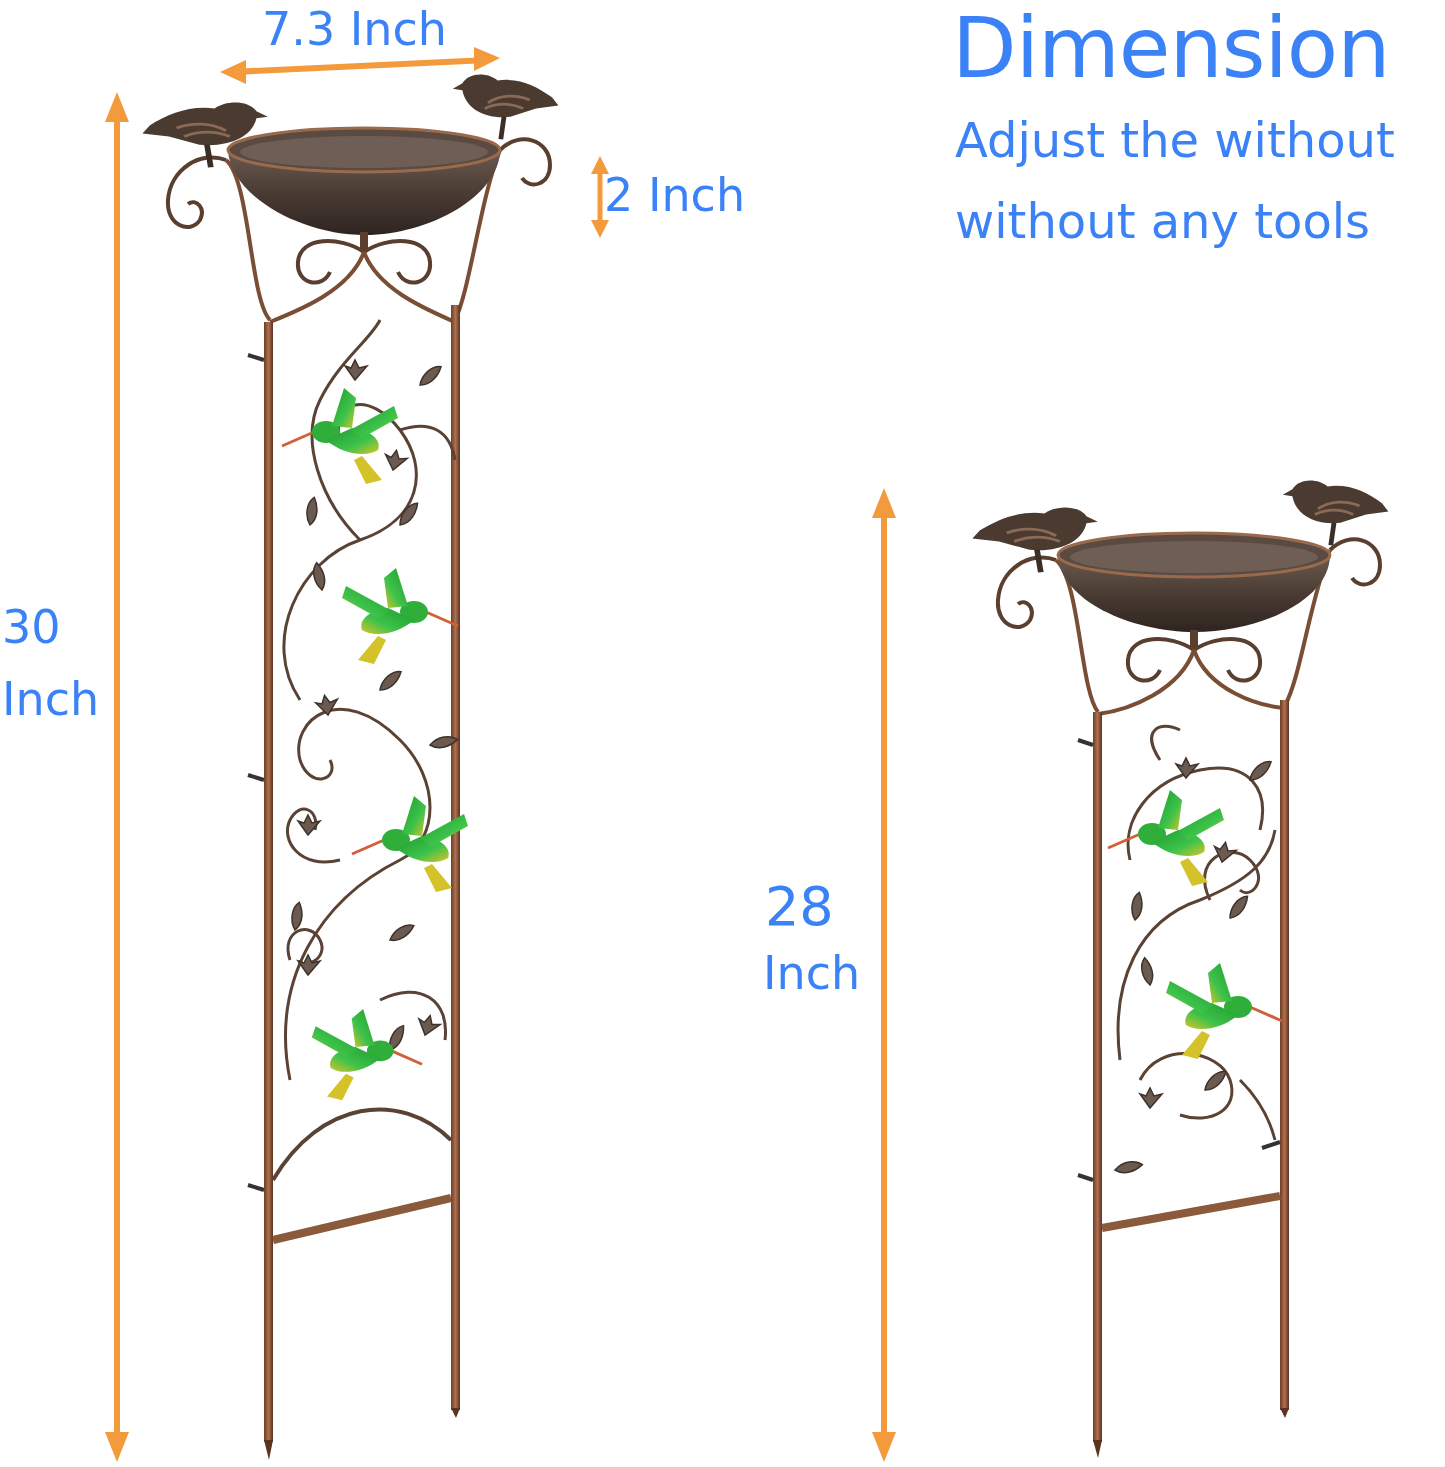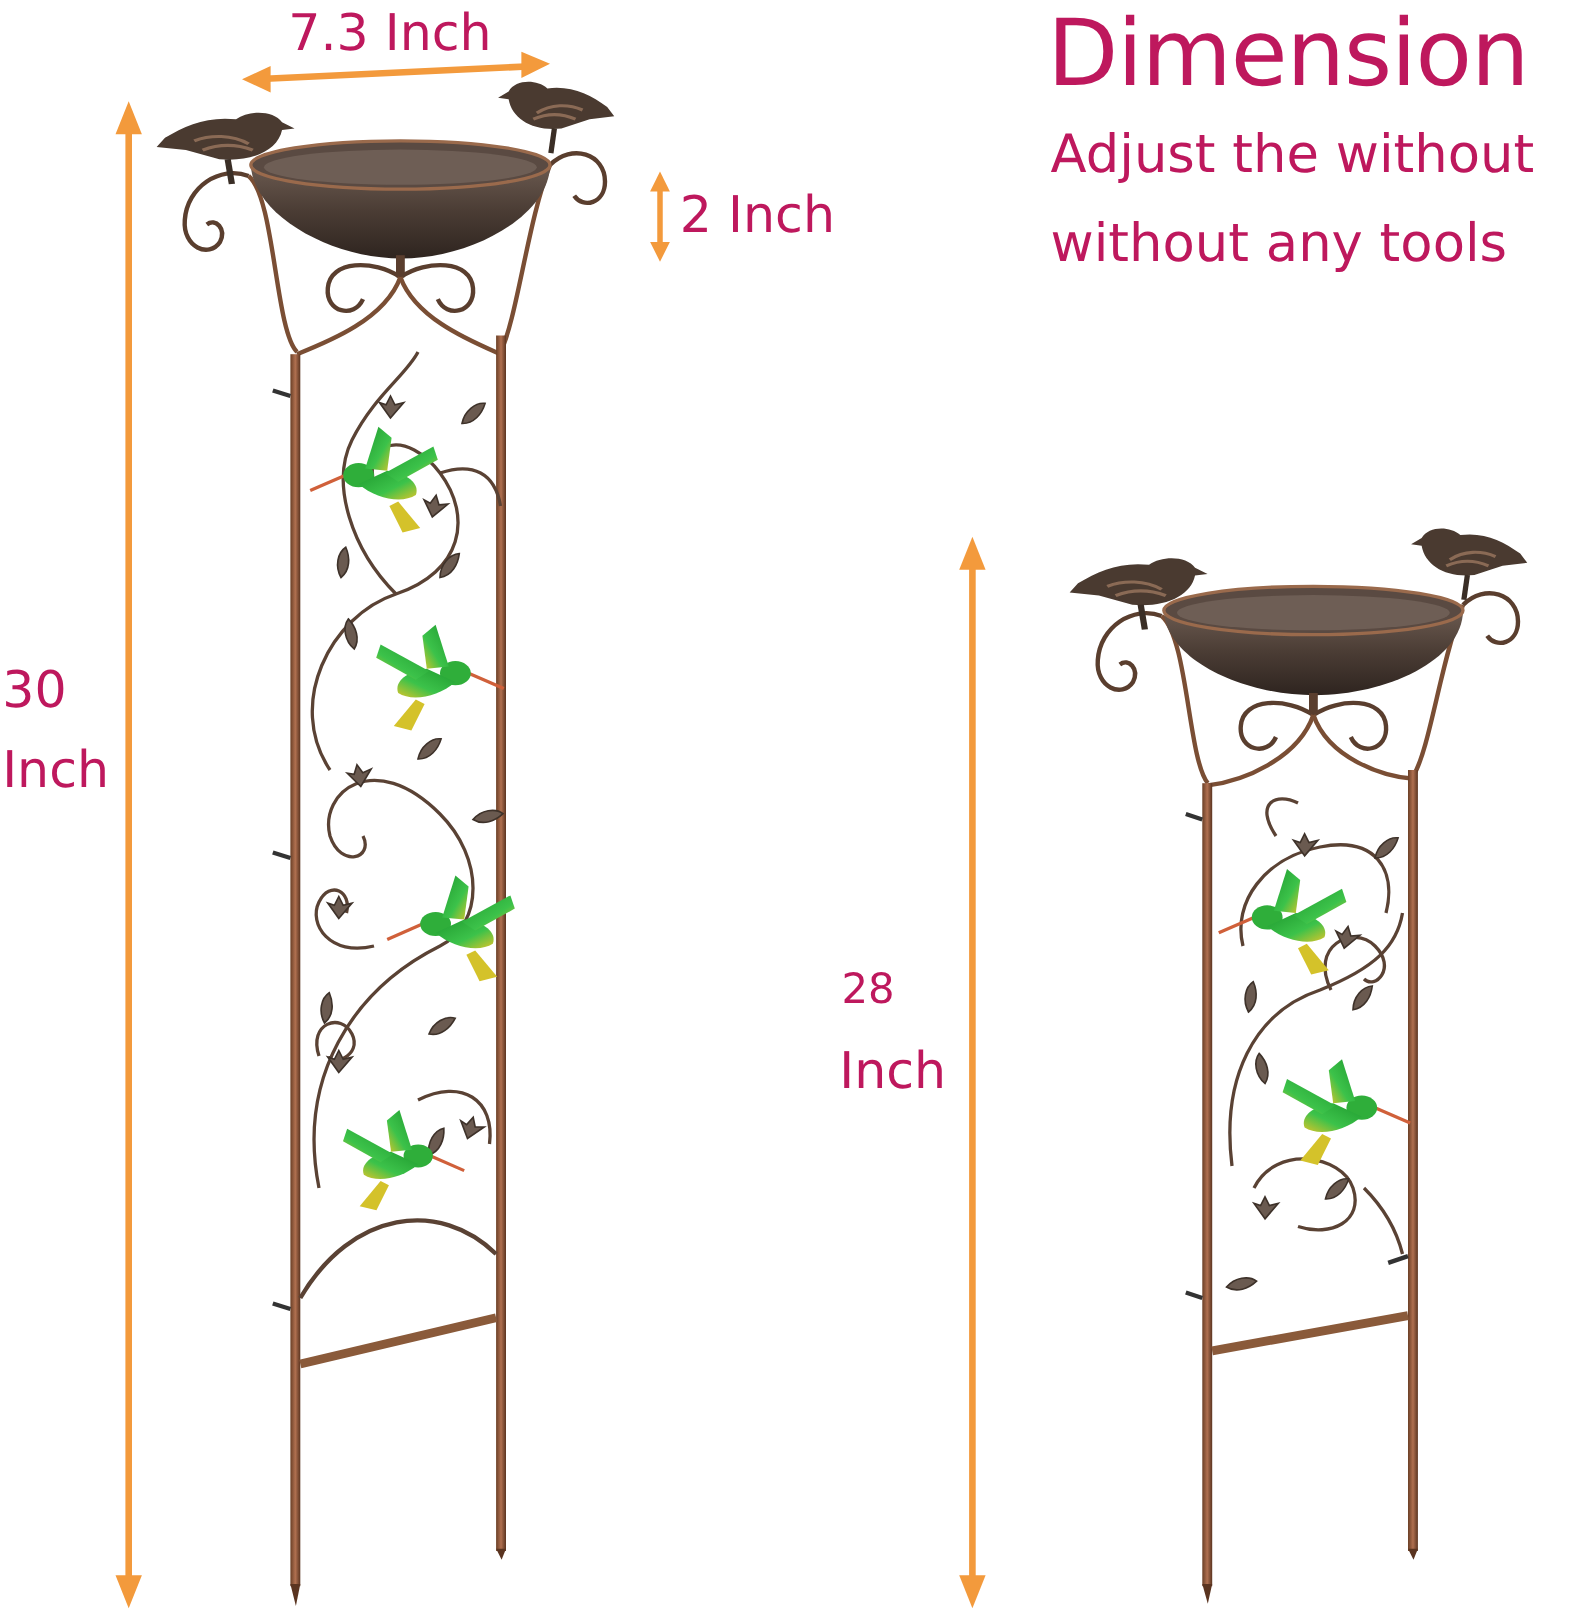--- a/index.html
+++ b/index.html
@@ -1,27 +1,27 @@
 <!DOCTYPE html>
 <html><head>
 <meta charset="utf-8">
 <style>
   html, body { margin: 0; padding: 0; background: #ffffff; }
   body { width: 1445px; height: 1467px; position: relative; overflow: hidden;
          font-family: "DejaVu Sans", "Liberation Sans", sans-serif; }
-  .label { position: absolute; color: #be185d; line-height: 1; white-space: nowrap; }
+  .label { position: absolute; color: #3b82f6; line-height: 1; white-space: nowrap; }
   .title { left: 952px; top: 6px; font-size: 84px; font-weight: normal; letter-spacing: -1px; }
   .sub { left: 955px; font-size: 48px; }
   .sub1 { top: 116px; }
   .sub2 { top: 197px; }
   .w-label { left: 262px; top: 6px; font-size: 46px; }
-  .d-label { left: 618px; top: 172px; font-size: 46px; }
+  .d-label { left: 604px; top: 172px; font-size: 46px; }
   .h40-num { left: 2px; top: 604px; font-size: 46px; }
   .h40-unit { left: 2px; top: 676px; font-size: 46px; }
-  .h28-num { left: 765px; top: 880px; font-size: 38px; }
+  .h28-num { left: 765px; top: 880px; font-size: 54px; }
   .h28-unit { left: 763px; top: 950px; font-size: 46px; }
   svg.art { position: absolute; left: 0; top: 0; }
 </style>
 </head>
 <body>
 
 <div class="label title">Dimension</div>
 <div class="label sub sub1">Adjust the without</div>
 <div class="label sub sub2">without any tools</div>
 

